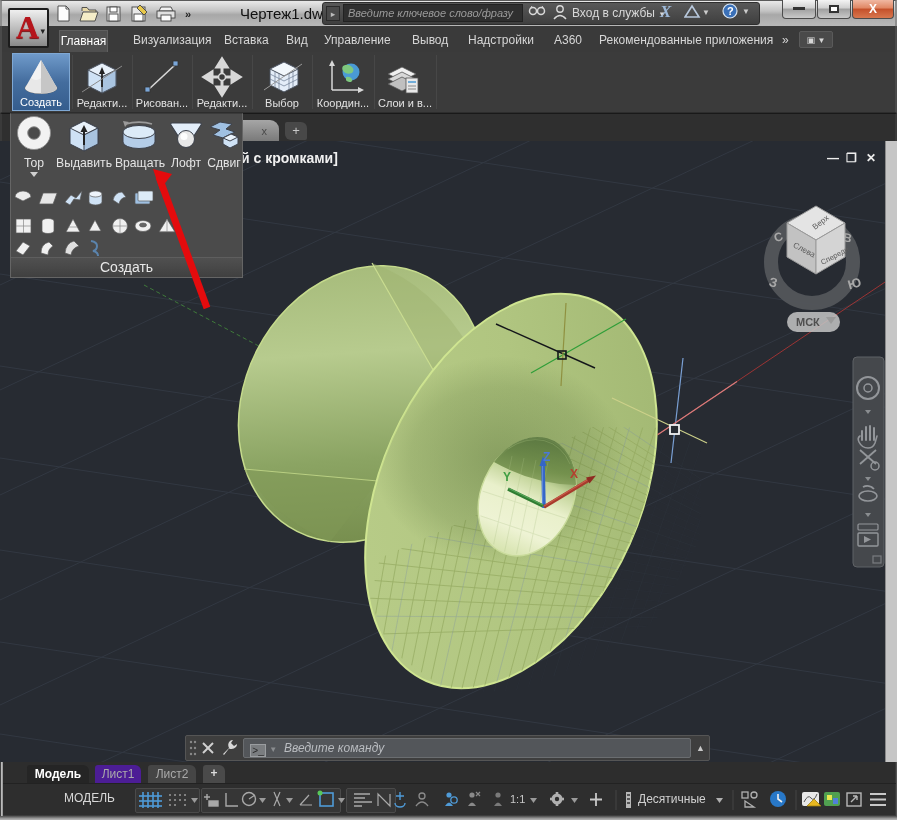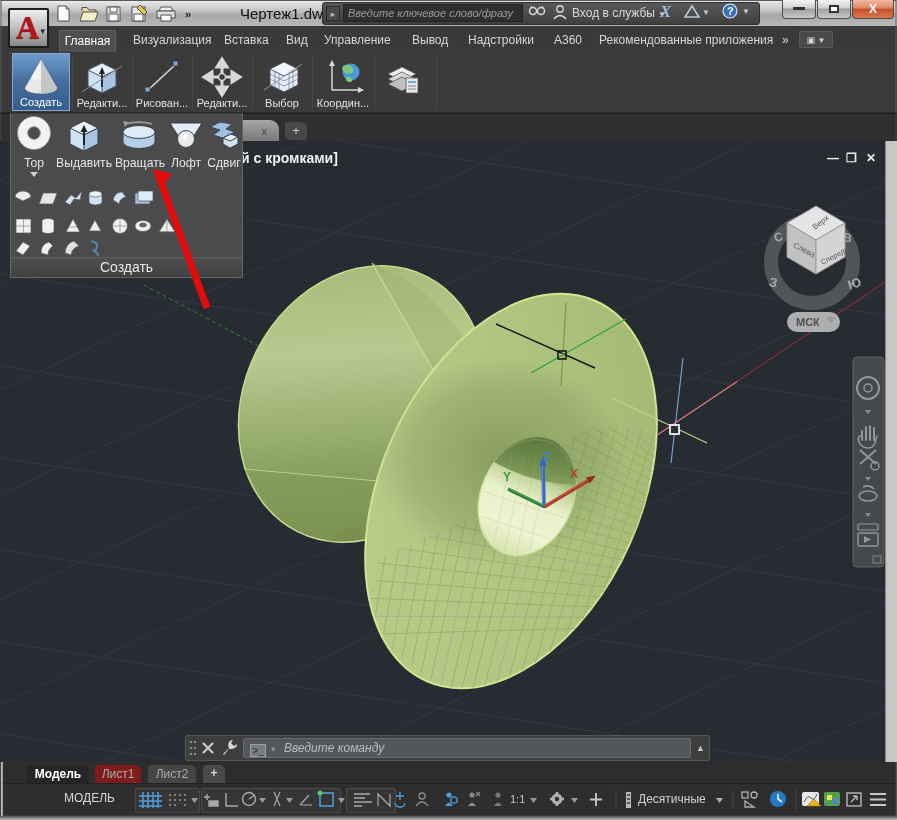--- a/index.html
+++ b/index.html
@@ -22,21 +22,21 @@
 #searchbox { left:343px; top:4px; width:180px; height:18px; background:#2f2f2f; border:1px solid #222; color:#9a9a9a; font-style:italic; font-size:11px; padding:2px 4px; z-index:32;}
 .topico { top:4px; color:#d8d8d8; font-size:12px; z-index:32; }
 
 .winbtn { top:0; height:19px; border:1px solid #4c4c4c; border-top:none; border-radius:0 0 4px 4px;
   background:linear-gradient(#f4f4f4,#cfcfcf 45%,#9f9f9f 50%,#c9c9c9); z-index:33; text-align:center; font-weight:bold; color:#333;}
 #btnclose { background:linear-gradient(#f0b8a2,#e08663 45%,#c4502a 50%,#d8774e); color:#fff; }
 
 
 #tabrow { left:0; top:26px; width:897px; height:26px; background:#3a3a3a; border-left:2px solid #4a4a4a; border-right:2px solid #4a4a4a;}
 .rtab { position:absolute; top:7px; font-size:12px; color:#d6d6d6; }
-#tabactive { position:absolute; left:57px; top:4px; width:57px; height:22px; background:#4f4f4f; border:1px solid #5f5f5f; border-bottom:none; color:#fff; text-align:center; padding-top:3px; font-size:12px;}
+#tabactive { position:absolute; left:57px; top:4px; width:49px; height:22px; background:#4f4f4f; border:1px solid #5f5f5f; border-bottom:none; color:#fff; text-align:center; padding-top:3px; font-size:12px;}
 
 
 #ribbon { left:0; top:52px; width:897px; height:61px; background:#3b3b3b; border-bottom:1px solid #2d2d2d; border-left:2px solid #4a4a4a; border-right:2px solid #4a4a4a;}
 .rbtn { position:absolute; top:1px; height:58px; }
 .rbtn .lbl { position:absolute; bottom:2px; width:100%; text-align:center; font-size:11px; color:#e2e2e2; }
 .rsep { position:absolute; top:3px; height:54px; width:1px; background:#2f2f2f; border-right:1px solid #474747;}
 #bluebtn { left:10px; top:1px; width:58px; height:58px; background:linear-gradient(#6f9aca,#446d9e 50%,#355d8d); border:1px solid #7fa8d4; }
 #bluebtn .lbl { color:#fff; }
 
 
@@ -225,20 +225,23 @@
       <div class="lbl">Рисован...</div>
     </div>
   <div class="rbtn" style="left:192px;width:56px;">
       <div class="lbl">Редакти...</div>
     </div>
   <div class="rbtn" style="left:252px;width:56px;">
       <div class="lbl">Выбор</div>
     </div>
   <div class="rbtn" style="left:312px;width:58px;">
       <div class="lbl">Координ...</div>
+    </div>
+  <div class="rbtn" style="left:374px;width:58px;">
+      <div class="lbl">Слои и в...</div>
     </div>
   <div class="rsep" style="left:70px;"></div>
   <div class="rsep" style="left:130px;"></div>
   <div class="rsep" style="left:190px;"></div>
   <div class="rsep" style="left:250px;"></div>
   <div class="rsep" style="left:310px;"></div>
   <div class="rsep" style="left:372px;"></div>
   <div class="rsep" style="left:434px;"></div>
 </div>
 
@@ -641,21 +644,21 @@
     <g transform="translate(34,4)">
         <path d="M 3,14 L 9,8 Q 7,4 10,1 Q 11,0 13,0 L 11,3 L 14,6 L 17,4 Q 17,6 16,7 Q 13,10 9,8.5 L 4,15 Z" fill="#d8d8d8"></path>
       </g>
   </svg>
   <div id="cmdinput"><span style="display:inline-block;width:16px;height:13px;background:#7a7d80;border:1px solid #9a9da0;color:#2a2a2a;font-style:normal;font-size:10px;line-height:12px;text-align:center;vertical-align:-2px;">&gt;_</span> <span style="font-size:8px;color:#8a8d90;font-style:normal;">▼</span>&nbsp; Введите  команду</div>
   <span style="position:absolute;right:4px;top:7px;font-size:9px;color:#c8c8c8;">▲</span>
 </div>
 
 <div class="abs" id="laytabs">
   <div class="ltab" style="left:25px;width:62px;background:#252525;color:#fff;font-weight:bold;padding-top:2px;">Модель</div>
-  <div class="ltab" style="left:93px;width:46px;background:#7f1d1d;color:#aaa;padding-top:2px;">Лист1</div>
+  <div class="ltab" style="left:93px;width:46px;background:#4c1d95;color:#aaa;padding-top:2px;">Лист1</div>
   <div class="ltab" style="left:146px;width:48px;background:#454545;color:#aaa;padding-top:2px;">Лист2</div>
   <div class="ltab" style="left:201px;width:22px;background:#4a4a4a;color:#ddd;font-weight:bold;padding-top:1px;">+</div>
 </div>
 
 <div class="abs" id="statusbar">
   <span class="sico" style="left:62px;top:7px;color:#d8d8d8;font-size:12px;">МОДЕЛЬ</span>
   <div class="grp" style="left:133px;width:65px;"></div>
   <div class="grp" style="left:199px;width:140px;"></div>
   <div class="grp" style="left:344px;width:50px;"></div>
   <svg style="position:absolute;left:0;top:0;" width="897" height="33" viewBox="0 0 897 33">

